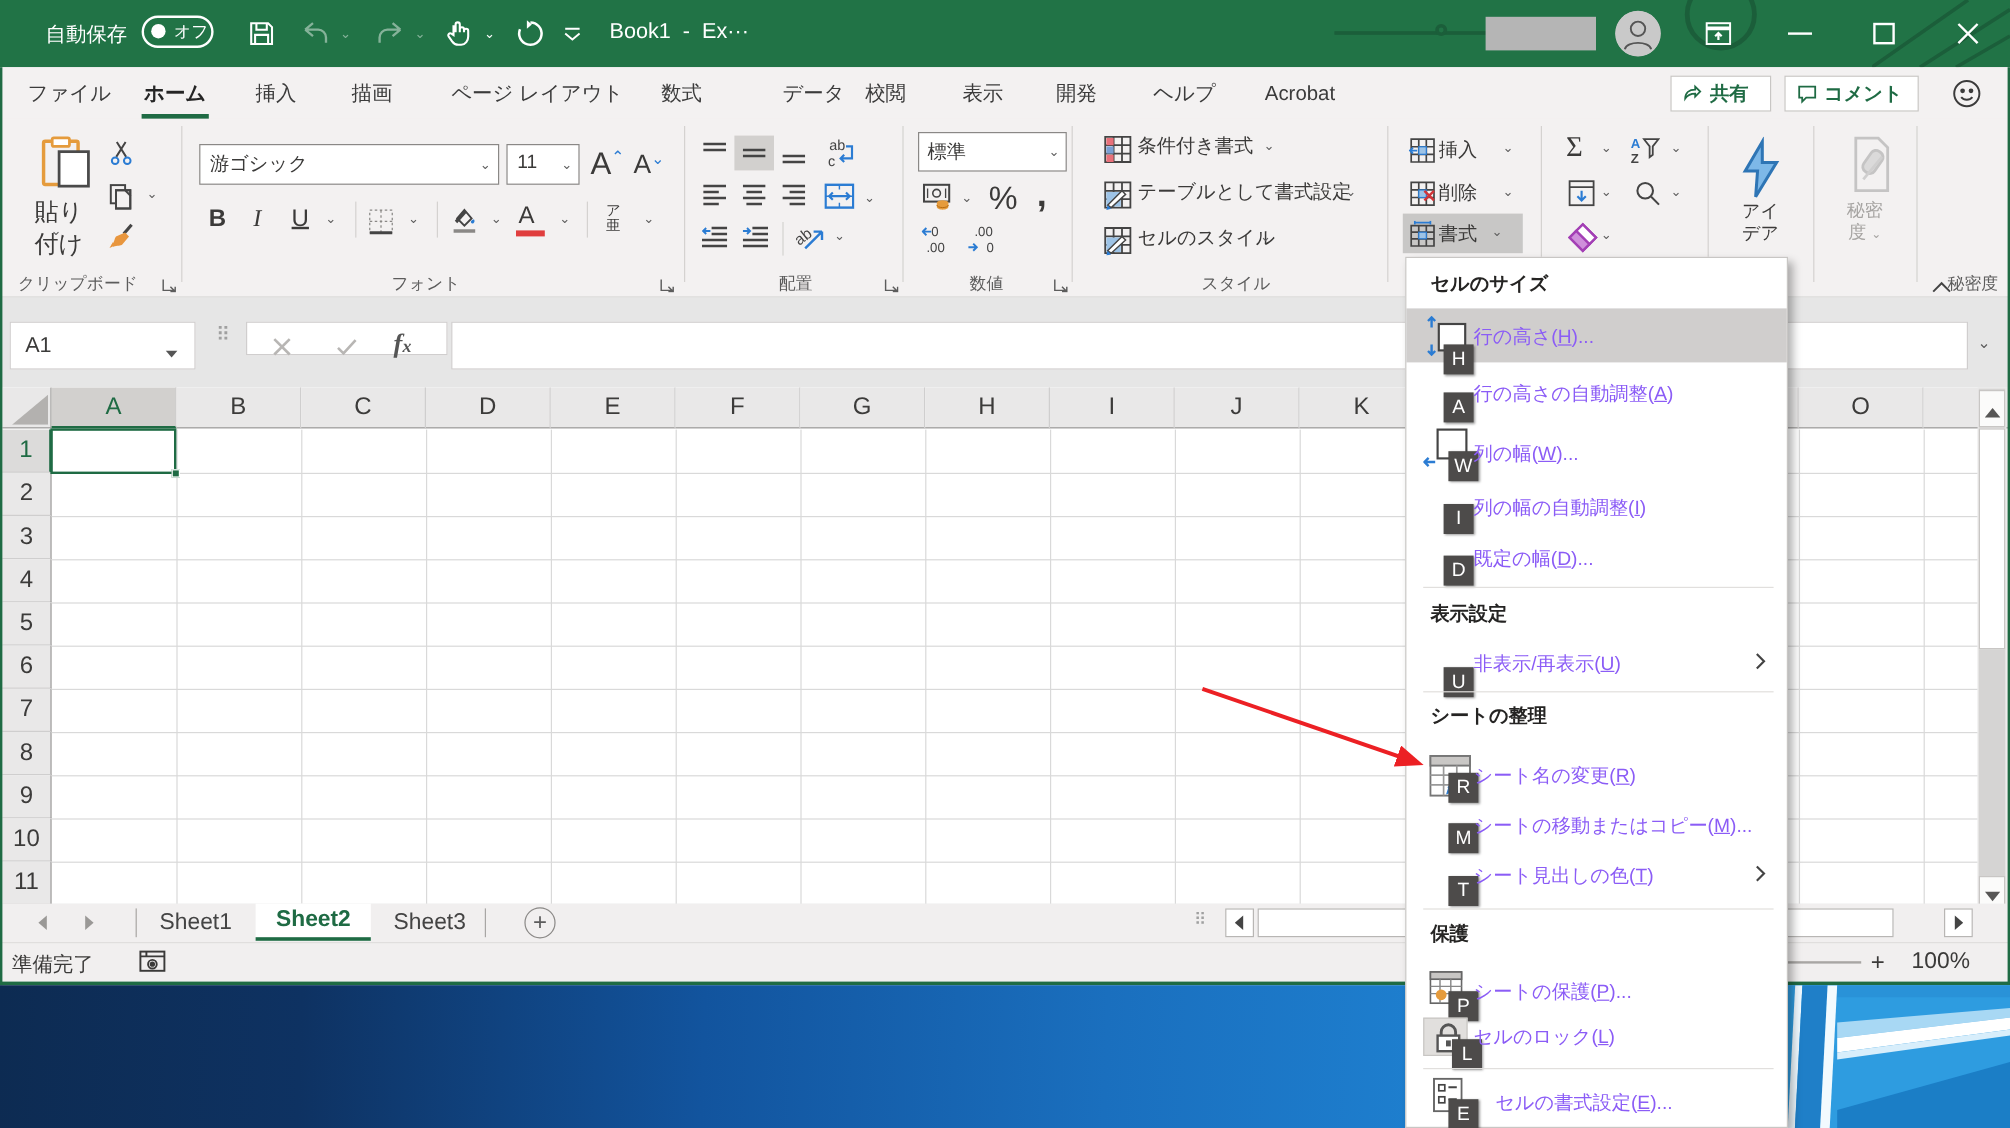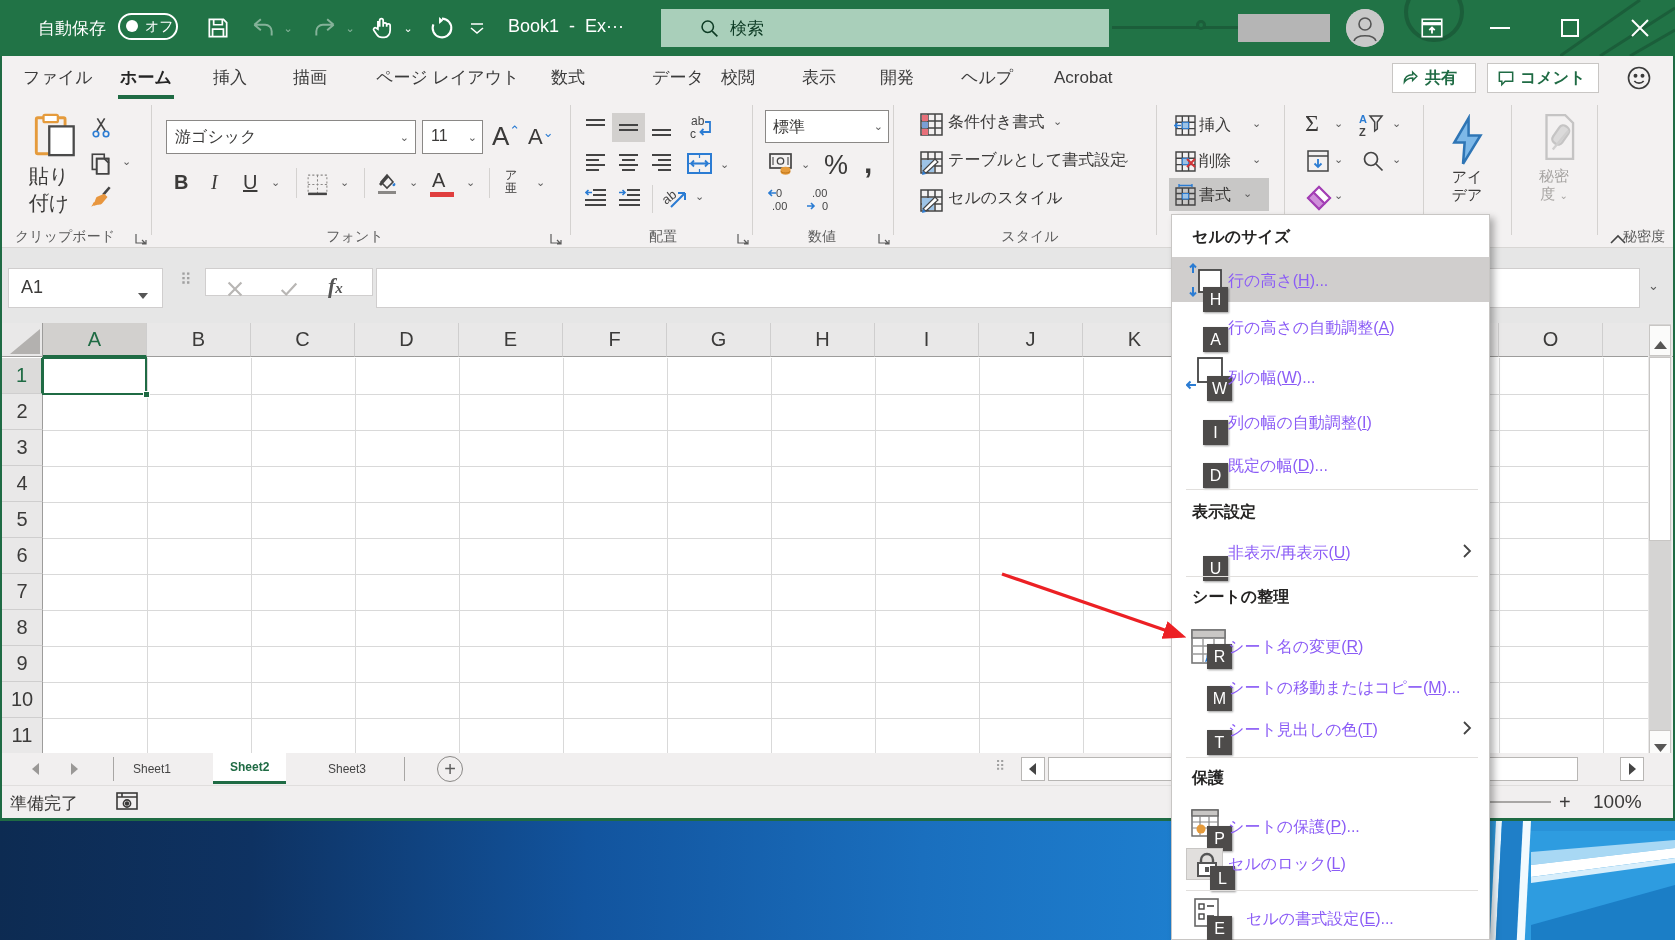--- a/index.html
+++ b/index.html
@@ -45,21 +45,21 @@
 #finput { position:absolute; left:376px; top:20px; width:1264px; height:40px; background:#fff; border:1px solid #d0cece; }
 
 
 #sheet { position:absolute; left:2px; top:323px; width:1646px; height:430px; background:#fff; }
 
 
 #vscroll { position:absolute; left:1648px; top:324px; width:24px; height:443px; background:#e9e8e8; }
 #hscrollrow { position:absolute; left:0; top:753px; width:1675px; height:32px; background:#f1efef; }
 
 
-.stab { position:absolute; top:0; height:31px; display:flex; align-items:center; font-size:12px; color:#444; padding:0 17px; }
+.stab { position:absolute; top:0; height:31px; display:flex; align-items:center; font-size:19px; color:#444; padding:0 17px; }
 .stab.sel { background:#fff; color:#1f6b44; font-weight:bold; border-bottom:3px solid #1f6b44; }
 
 
 #statusbar { position:absolute; left:0; top:785px; width:1675px; height:33px; background:#f1efef; border-top:1px solid #e0dedd; }
 
 
 #desktop { position:absolute; left:0; top:821px; width:1675px; height:119px;
   background:
    linear-gradient(283deg, rgba(170,220,250,.20) 0%, rgba(170,220,250,0) 30%),
    linear-gradient(92deg,#0d2b52 0%,#0e3262 15%,#12549e 35%,#1a6fbe 55%,#1e80d0 72%,#2596dd 100%); }
@@ -115,27 +115,20 @@
           <path d="M12 4 a8 8 0 1 1 -7.4 4.9"></path>
           <path d="M9.5 2.5 L13 5.5 L9.5 8.5" fill="#fff" stroke="none"></path>
         </svg>
   </div>
   <div class="qat" style="left:462px;width:30px;">
         <svg width="14" height="14" viewBox="0 0 14 14" stroke="#fff" fill="none" stroke-width="1.6">
           <path d="M1 3 h12 M1 7 l6 5 6-5"></path>
         </svg>
       </div>
   <div id="booktitle">Book1&nbsp;&nbsp;-&nbsp;&nbsp;Ex···</div>
-  <div id="searchbox">
-    <svg class="mag" width="21" height="21" viewBox="0 0 24 24" fill="none" stroke="#0d3b24" stroke-width="1.8">
-          <circle cx="10" cy="10" r="6.5"></circle>
-          <path d="M15 15 L21 21"></path>
-        </svg>
-    <div class="stxt">検索</div>
-  </div>
     <div style="position:absolute;left:1112px;top:26px;width:128px;height:3px;background:#1b5e3a;"></div>
   <div style="position:absolute;left:1196px;top:20px;width:10px;height:10px;border:3px solid #1b5e3a;border-radius:50%;background:#217346;"></div>
   <div style="position:absolute;left:1404px;top:-18px;width:60px;height:60px;border:4px solid #1b5e3a;border-radius:50%;"></div>
   <svg style="position:absolute;left:1560px;top:0;" width="115" height="56">
         <path d="M0 56 L80 0 M40 56 L115 8 M70 56 L115 30" stroke="#1b5e3a" stroke-width="3" fill="none"></path>
       </svg>
   <div id="graybar"></div>
   <div id="avatar">
     <svg width="38" height="38" viewBox="0 0 38 38">
           <circle cx="19" cy="19" r="19" fill="#c9c9c9"></circle>

